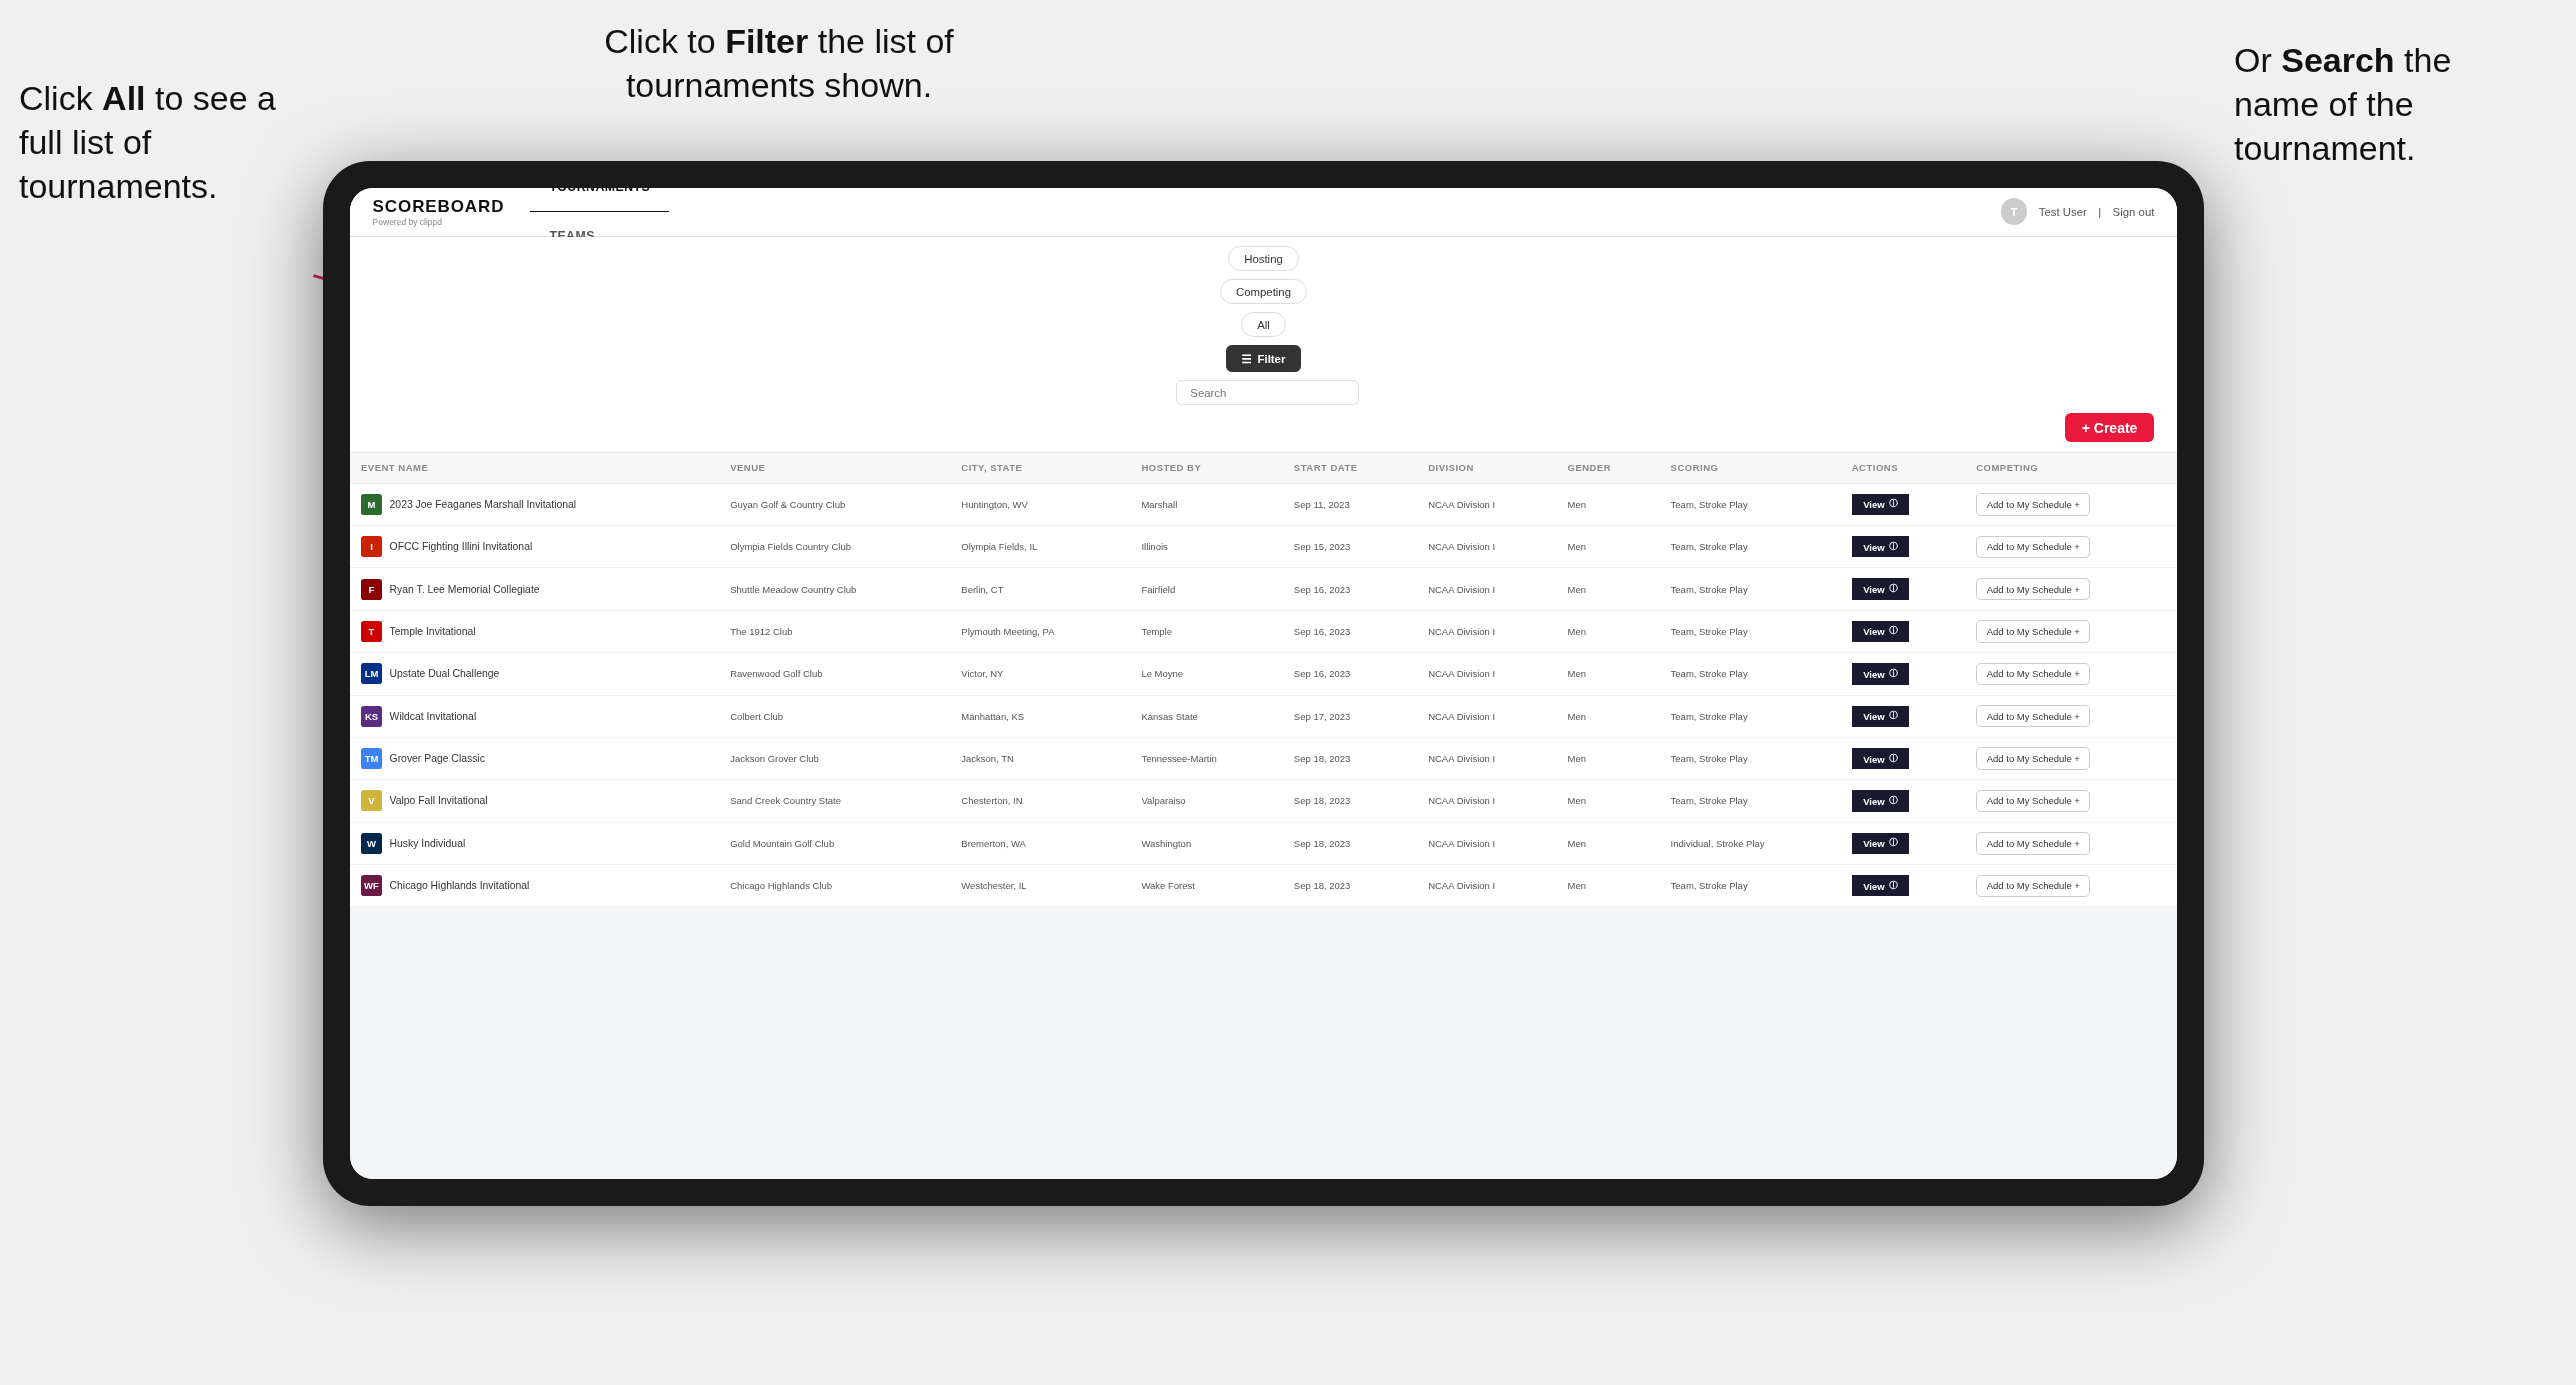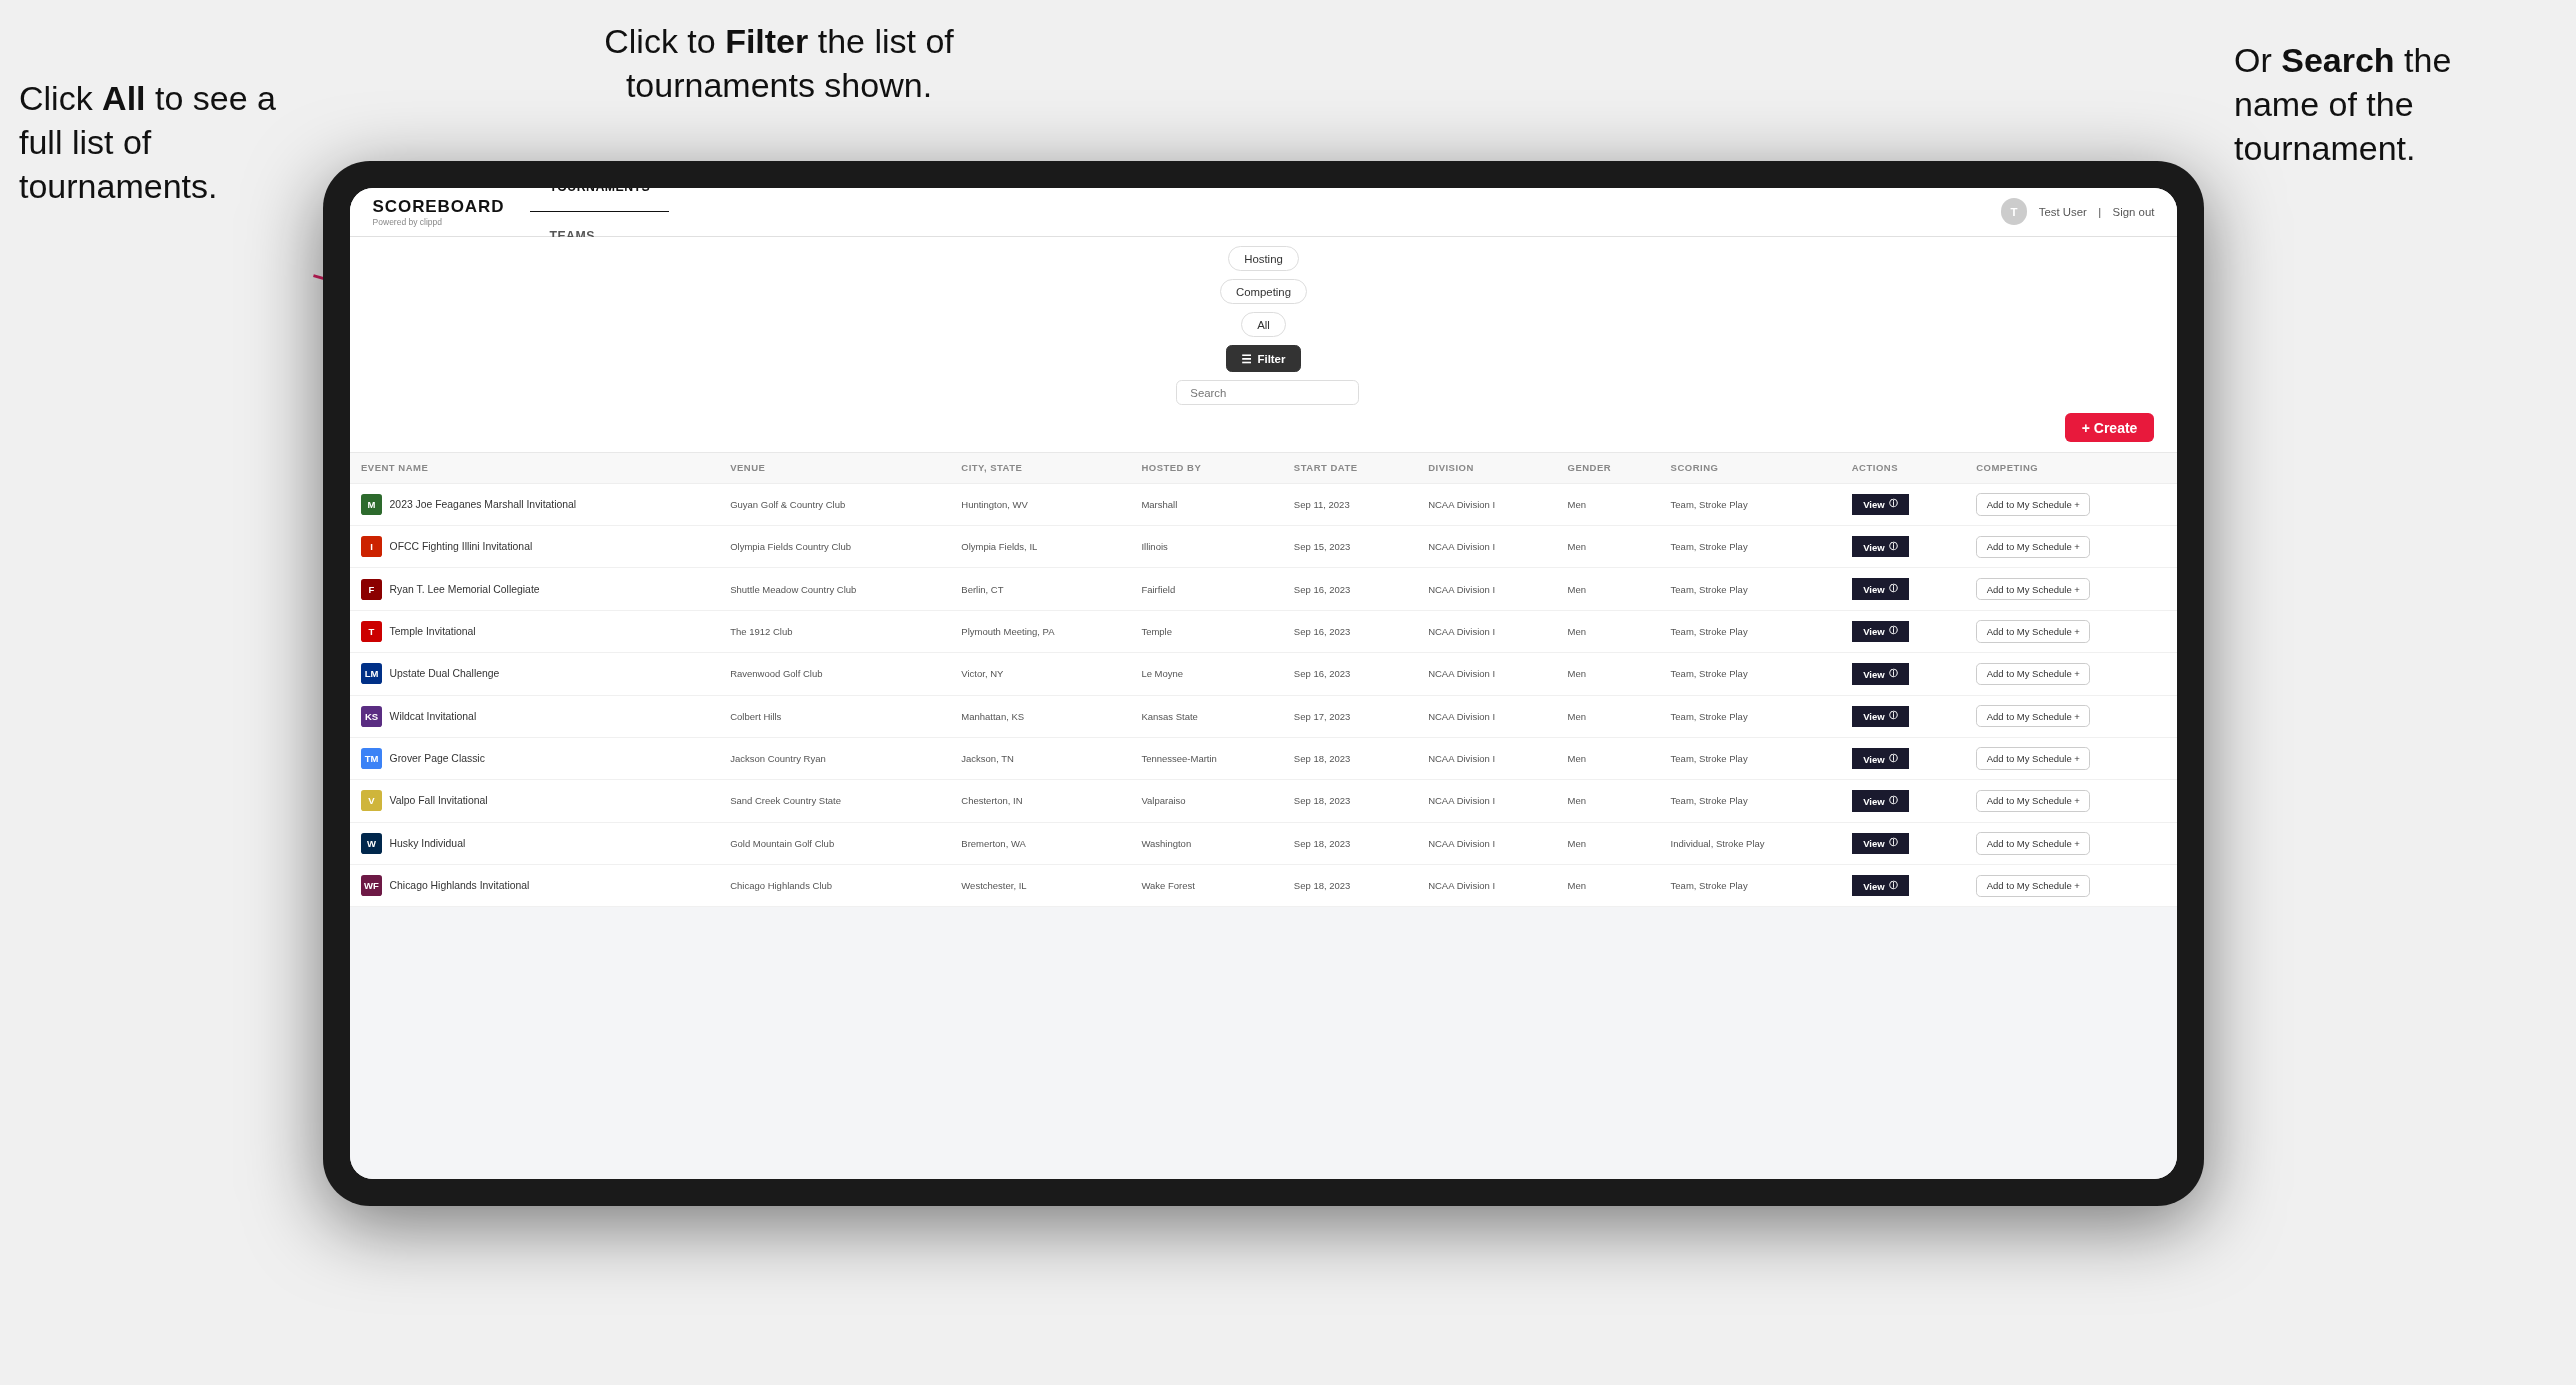--- a/index.html
+++ b/index.html
@@ -491,21 +491,21 @@
       <button class="schedule-btn">Add to My Schedule +</button>
     </td>
   </tr>
             <tr>
     <td>
       <div class="event-name-cell">
         <div class="team-logo logo-purple">KS</div>
         <span>Wildcat Invitational</span>
       </div>
     </td>
-    <td class="small-text">Colbert Hills</td>
+    <td class="small-text">Colbert Club</td>
     <td class="small-text">Manhattan, KS</td>
     <td class="small-text">Kansas State</td>
     <td class="small-text">Sep 17, 2023</td>
     <td class="small-text">NCAA Division I</td>
     <td class="small-text">Men</td>
     <td class="small-text">Team, Stroke Play</td>
     <td class="actions-cell">
       <button class="view-btn">
         View <span style="font-size:8.5px;">ⓘ</span>
       </button>
@@ -514,21 +514,21 @@
       <button class="schedule-btn">Add to My Schedule +</button>
     </td>
   </tr>
             <tr>
     <td>
       <div class="event-name-cell">
         <div class="team-logo logo-navy">TM</div>
         <span>Grover Page Classic</span>
       </div>
     </td>
-    <td class="small-text">Jackson Country Ryan</td>
+    <td class="small-text">Jackson Grover Club</td>
     <td class="small-text">Jackson, TN</td>
     <td class="small-text">Tennessee-Martin</td>
     <td class="small-text">Sep 18, 2023</td>
     <td class="small-text">NCAA Division I</td>
     <td class="small-text">Men</td>
     <td class="small-text">Team, Stroke Play</td>
     <td class="actions-cell">
       <button class="view-btn">
         View <span style="font-size:8.5px;">ⓘ</span>
       </button>

